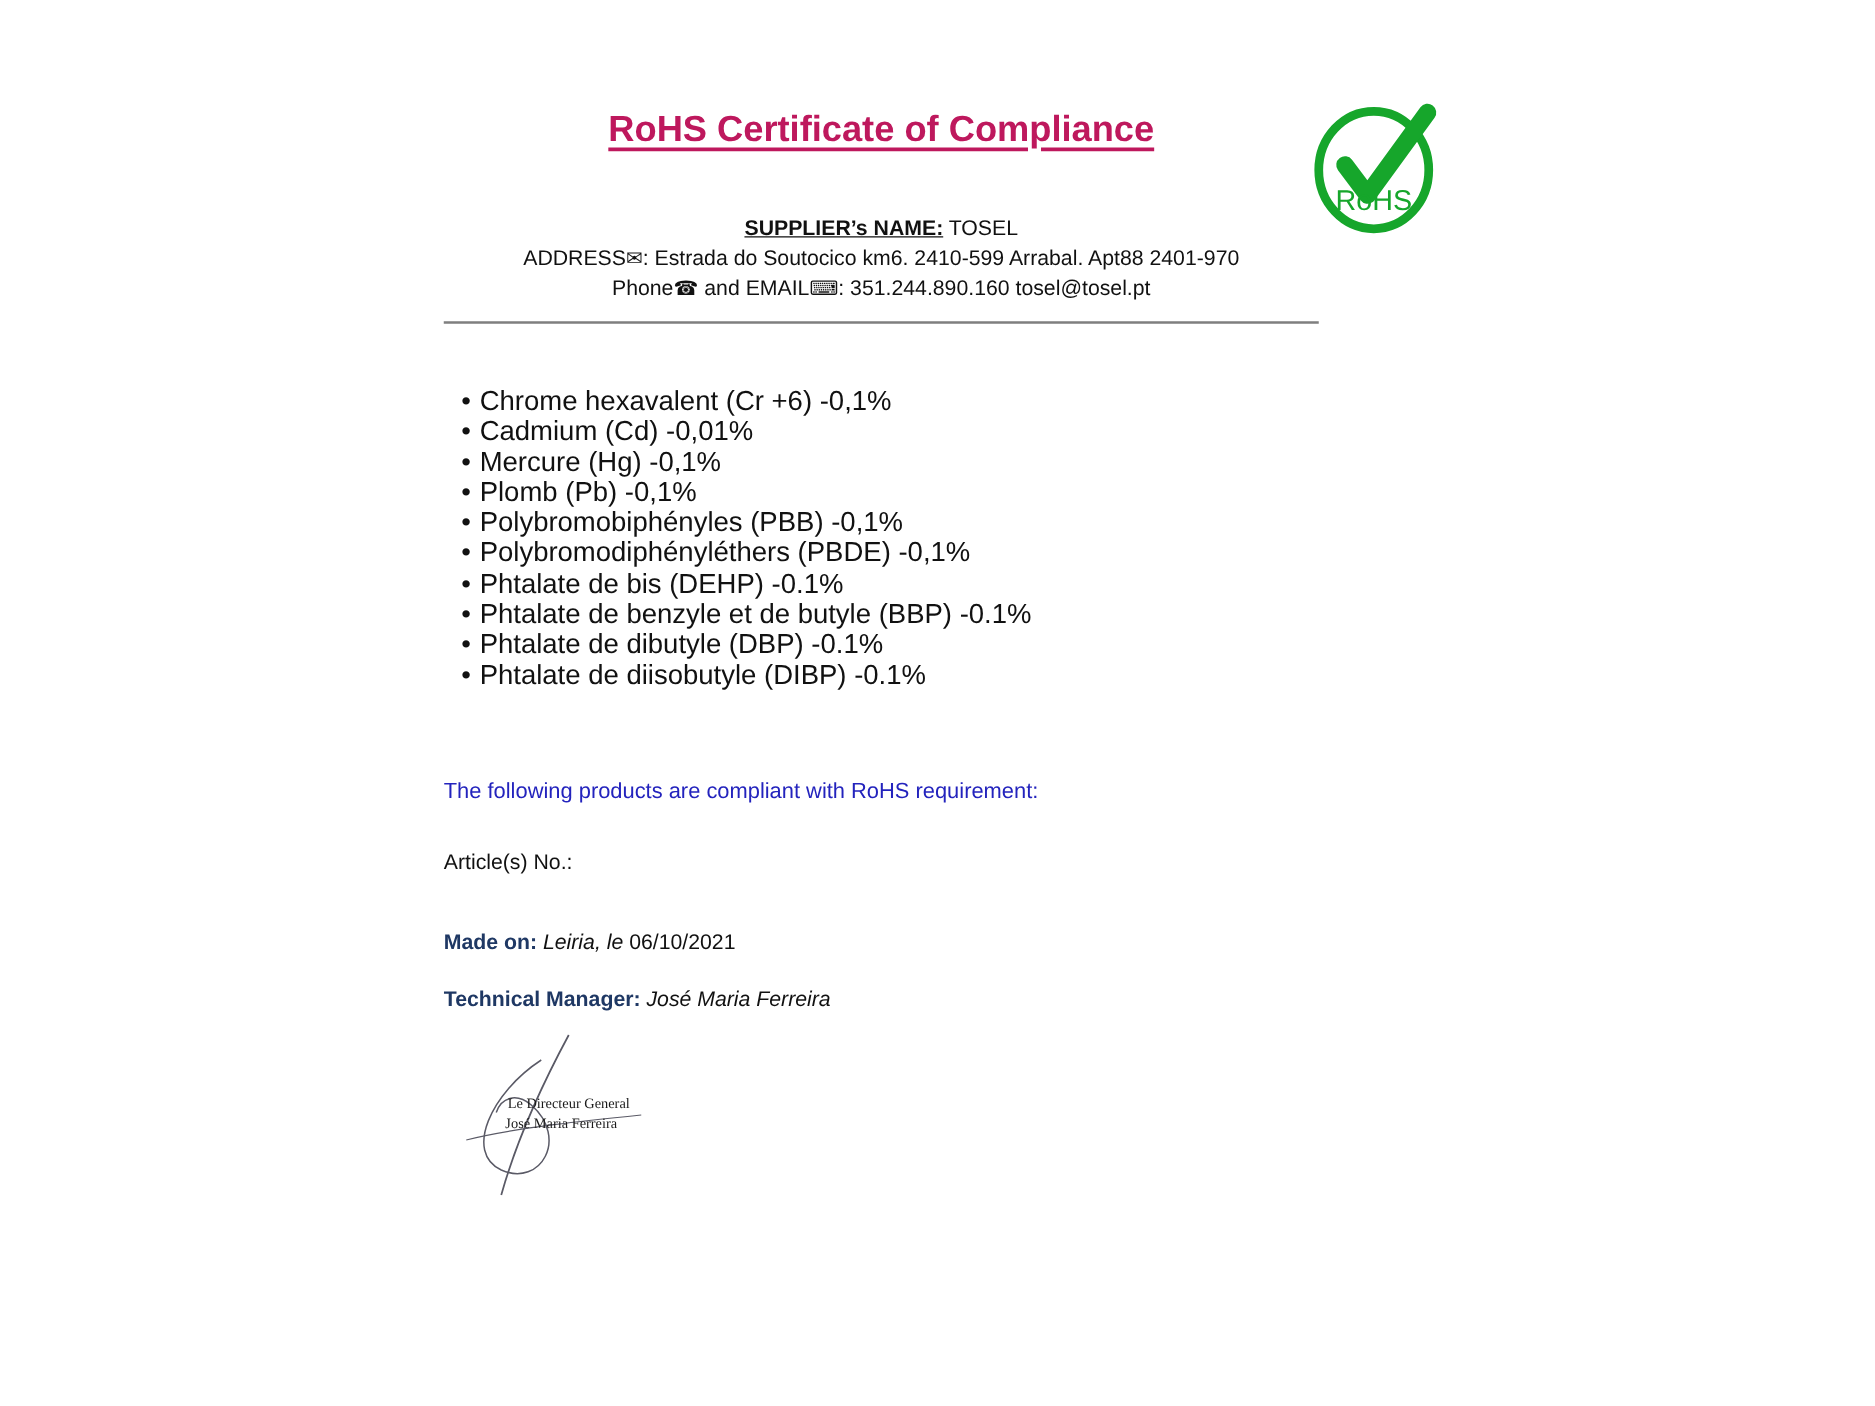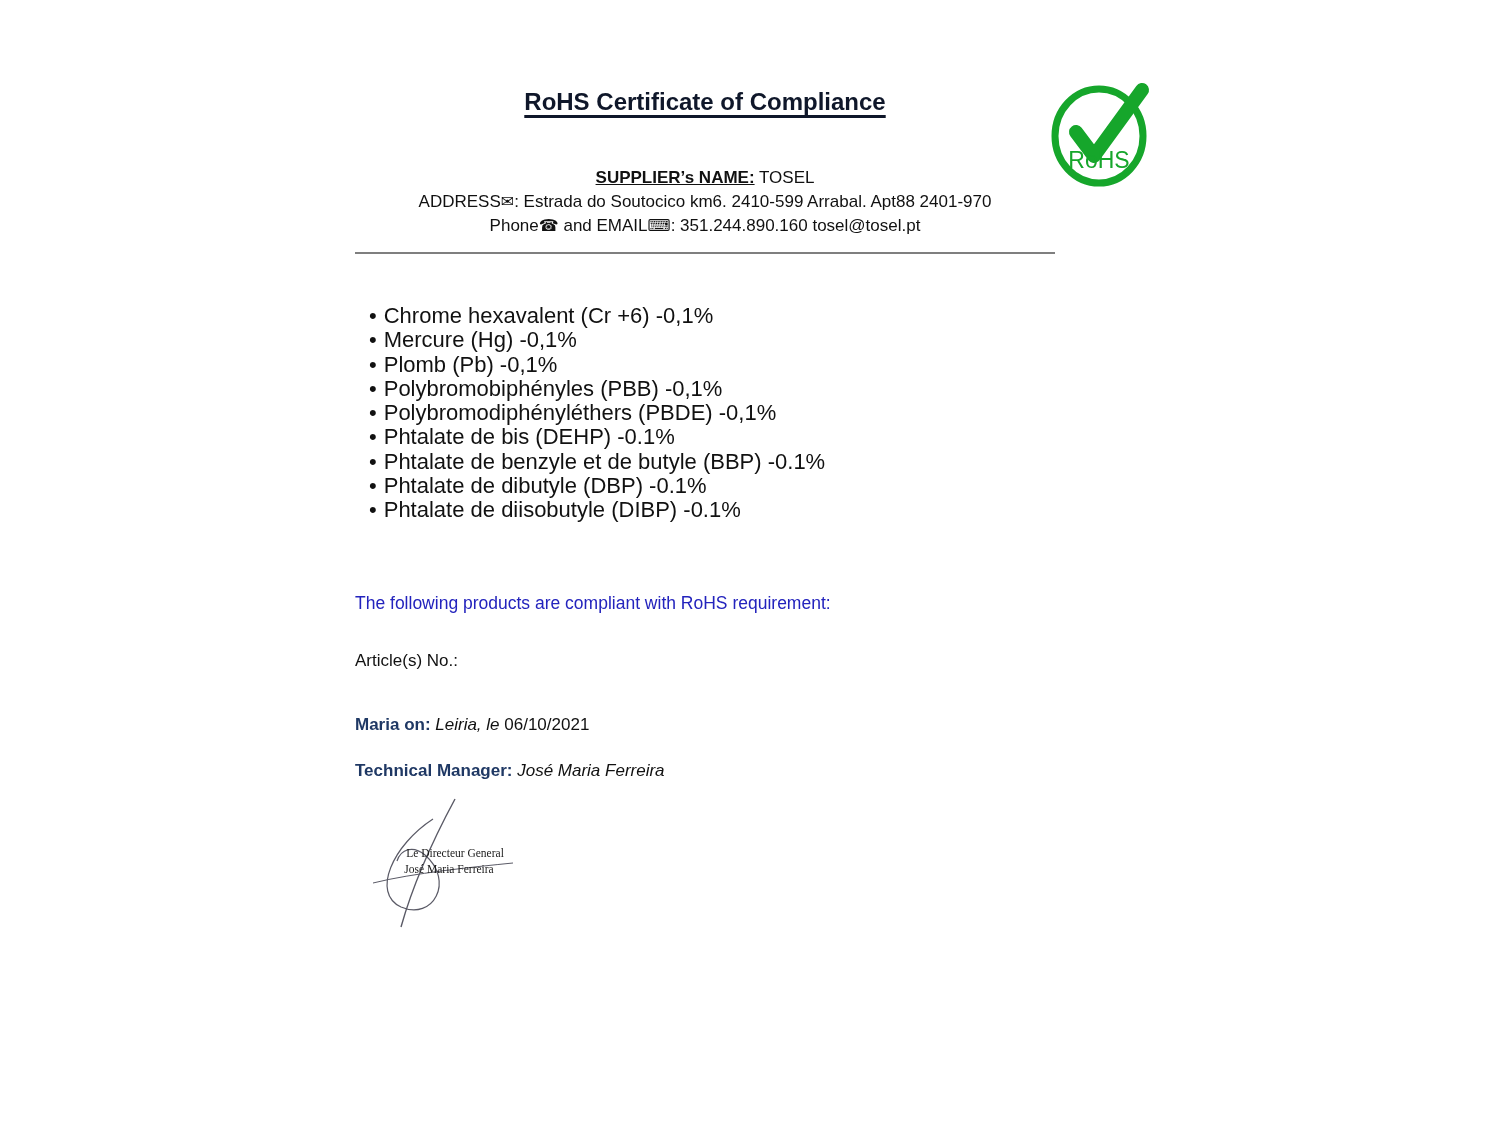--- a/index.html
+++ b/index.html
@@ -16,23 +16,23 @@
     overflow: hidden;
   }
   .content {
     position: absolute;
     left: 355px;
     top: 88px;
     width: 700px;
   }
   .doc-title {
     text-align: center;
-    font-size: 24px;
+    font-size: 29px;
     font-weight: bold;
-    color: #0f172a;
+    color: #be185d;
     text-decoration: underline;
     text-decoration-thickness: 2.5px;
     text-underline-offset: 5px;
     margin: 0 0 0 0;
   }
   .supplier-block {
     margin-top: 50px;
     font-size: 17px;
     color: #111111;
     line-height: 24px;
@@ -141,36 +141,37 @@
       <div class="supplier-line">
         <span>Phone</span><span class="inline-icon">☎</span><span> and EMAIL</span><span class="inline-icon">⌨</span><span>: 351.244.890.160 tosel@tosel.pt</span>
       </div>
     </div>
 
     <hr class="divider">
 
 
     <ul class="substances-list">
       <li>Chrome hexavalent (Cr +6) -0,1%</li>
+      <li>Cadmium (Cd) -0,01%</li>
       <li>Mercure (Hg) -0,1%</li>
       <li>Plomb (Pb) -0,1%</li>
       <li>Polybromobiphényles (PBB) -0,1%</li>
       <li>Polybromodiphényléthers (PBDE) -0,1%</li>
       <li>Phtalate de bis (DEHP) -0.1%</li>
       <li>Phtalate de benzyle et de butyle (BBP) -0.1%</li>
       <li>Phtalate de dibutyle (DBP) -0.1%</li>
       <li>Phtalate de diisobutyle (DIBP) -0.1%</li>
     </ul>
 
     <div class="compliance-statement">The following products are compliant with RoHS requirement:</div>
 
     <div class="article-line">Article(s) No.:</div>
 
     <div class="made-on-line">
-      <span class="navy-label">Maria on:</span><span class="italic-value"> Leiria, le </span><span>06/10/2021</span>
+      <span class="navy-label">Made on:</span><span class="italic-value"> Leiria, le </span><span>06/10/2021</span>
     </div>
 
     <div class="manager-line">
       <span class="navy-label">Technical Manager:</span><span class="italic-value"> José Maria Ferreira</span>
     </div>
 
     <div class="signature-area">
       <svg viewBox="0 0 170 135" width="170" height="135">
         <path d="M 92 2 C 78 28 52 80 38 130" fill="none" stroke="#5a5a66" stroke-width="1.4"></path>
         <path d="M 70 22 C 30 48 8 96 38 110 C 70 124 92 84 62 58 C 50 48 38 52 34 64" fill="none" stroke="#5a5a66" stroke-width="1.2"></path>

